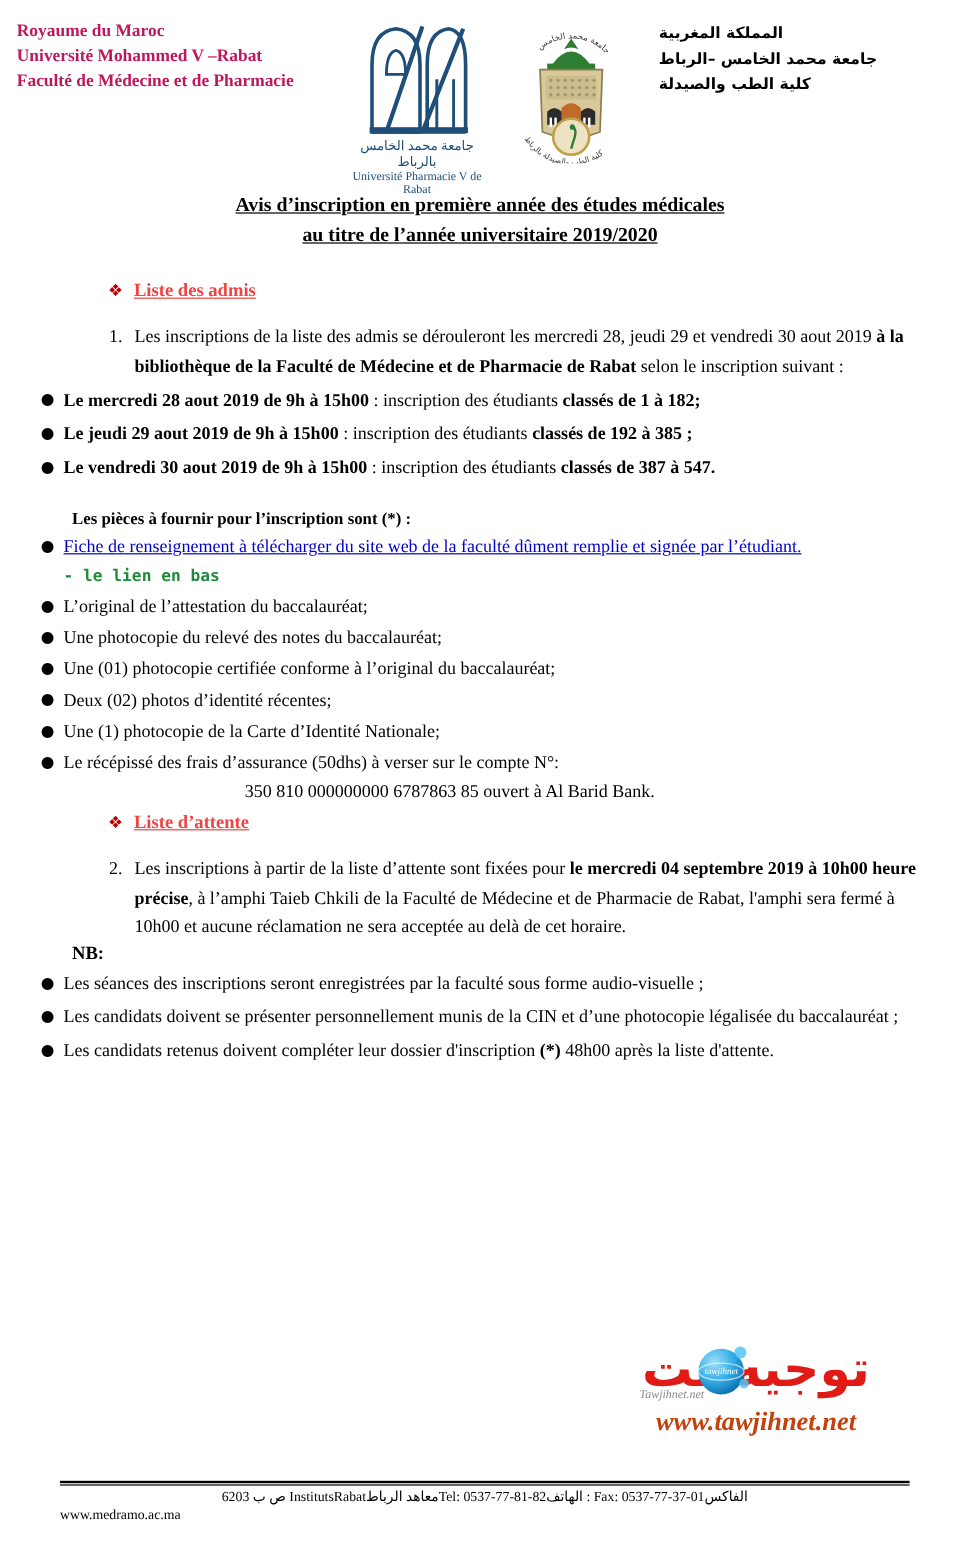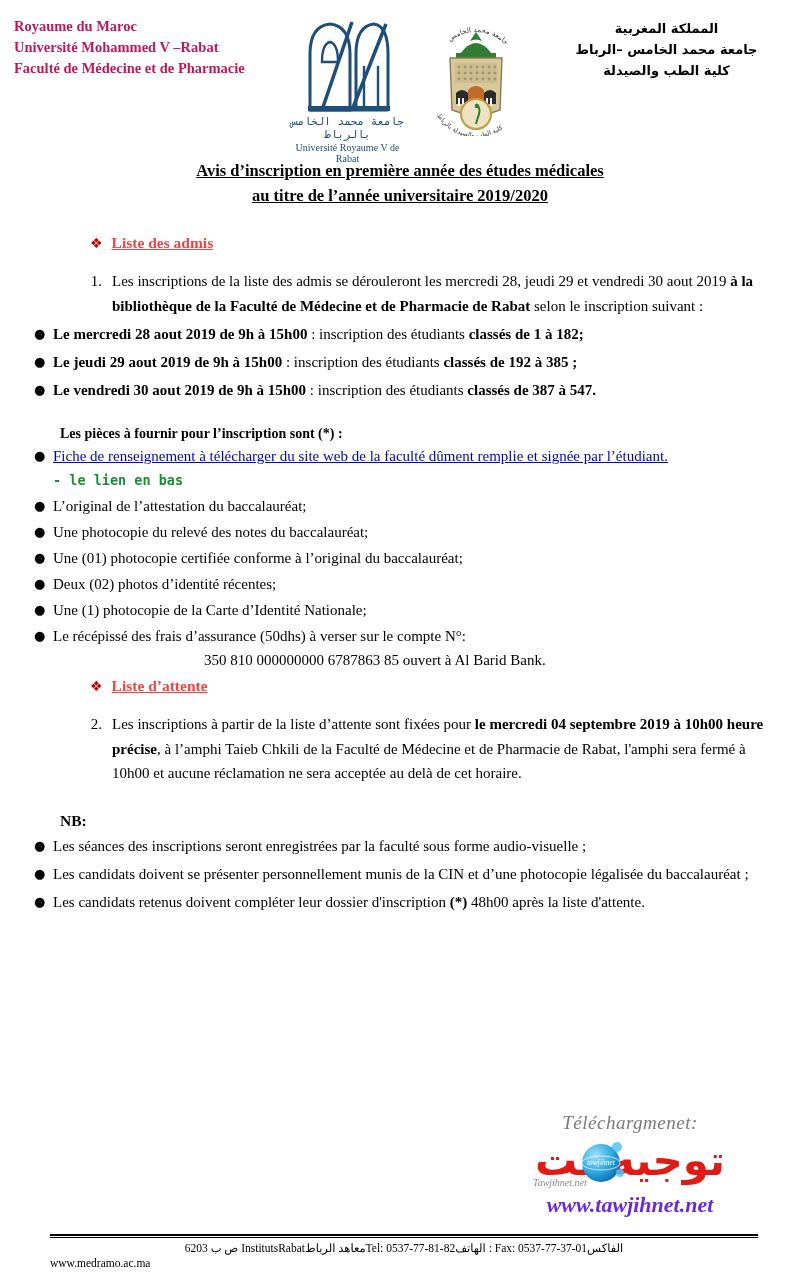--- a/index.html
+++ b/index.html
@@ -29,39 +29,39 @@
   .hdr-left .line {
     font-family: "Liberation Serif", serif;
     font-weight: bold;
     font-size: 14.5px;
     line-height: 21px;
     color: #be185d;
     white-space: nowrap;
   }
   .hdr-right {
     width: 235px;
-    text-align: center;
+    text-align: left;
     padding-top: 6px;
     direction: rtl;
   }
   .hdr-right .line {
     font-family: "DejaVu Sans", sans-serif;
     font-weight: bold;
     font-size: 13px;
     line-height: 21px;
     color: #000;
   }
 
   .logos { display: flex; align-items: flex-start; gap: 18px; padding-top: 2px; }
 
   
   .logo-um5 { width: 120px; text-align: center; }
   .logo-um5 svg { display: block; margin: 0 auto; }
   .logo-um5 .ar {
-    font-family: Liberation Mono, monospace;
+    font-family: Liberation Serif, serif;
     font-size: 11px;
     color: #1F4E79;
     letter-spacing: 1px;
     margin-top: 1px;
     direction: rtl;
   }
   .logo-um5 .fr {
     font-family: "Liberation Serif", serif;
     font-size: 10px;
     color: #1F4E79;
@@ -164,21 +164,20 @@
   }
 
   .acct {
     padding-left: 170px;
     font-size: 15px;
     line-height: 22px;
     margin-top: 1px;
   }
 
   .nb-head {
-    margin-top: 26px;
     padding-left: 26px;
     font-size: 15.5px;
     font-weight: bold;
   }
   .nb-list { margin-top: 14px; padding-left: 72px; }
   .nb-list .bullet { margin-top: 4px; }
 
   b, strong { font-weight: bold; }
 
   
@@ -228,21 +227,21 @@
     font-size: 10px;
     color: #8A8A8A;
     font-style: italic;
     margin-left: 25px;
   }
   .tawjih .url {
     font-family: "Liberation Serif", serif;
     font-style: italic;
     font-weight: bold;
     font-size: 22px;
-    color: #6d28d9;
+    color: #c2410c;
     margin-top: 2px;
   }
 
   
   .footer {
     position: absolute;
     left: 50px;
     right: 42px;
     bottom: 14px;
   }
@@ -292,21 +291,21 @@
           <g fill="none" stroke="#1F4E79" stroke-width="2.4">
             <path d="M22 48 Q22 30 30 28 Q38 30 38 48 Z"></path>
             <path d="M64 52 L64 96"></path>
             <path d="M78 52 L78 96"></path>
           </g>
           <path d="M52 8 L22 96" stroke="#1F4E79" stroke-width="3.5" fill="none"></path>
           <path d="M86 10 L52 96" stroke="#1F4E79" stroke-width="3.5" fill="none"></path>
           <rect x="8" y="92" width="82" height="5" fill="#1F4E79"></rect>
         </svg>
         <div class="ar">جامعة محمد الخامس بالرباط</div>
-        <div class="fr">Université Royaume V de Rabat</div>
+        <div class="fr">Université Pharmacie V de Rabat</div>
       </div>
 
       <div class="logo-seal">
         <svg width="100" height="122" viewBox="0 0 100 122">
 
           <path id="arcTop" d="M18 34 A40 40 0 0 1 82 34" fill="none"></path>
           <text font-family="DejaVu Sans, sans-serif" font-size="7" fill="#3b3b3b">
             <textPath href="#arcTop" startOffset="12%">جامعة محمد الخامس</textPath>
           </text>
 
@@ -464,21 +463,20 @@
         <span class="btxt">Les candidats doivent se présenter personnellement munis de la CIN et d’une  photocopie légalisée du baccalauréat ;</span>
       </li>
       <li class="bullet">
         <span class="dot">●</span>
         <span class="btxt"><span>Les candidats retenus doivent compléter leur dossier d'inscription </span><b>(*)</b><span> 48h00 après la liste d'attente.</span></span>
       </li>
     </ul>
   </div>
 
   <div class="tawjih">
-    <div class="telech">Téléchargmenet:</div>
     <div class="logo-row">
       <span class="ar-logo">توجيه نت</span>
       <svg class="globe" viewBox="0 0 50 50">
         <defs>
           <radialGradient id="gg" cx="35%" cy="30%" r="75%">
             <stop offset="0%" stop-color="#9FE0FA"></stop>
             <stop offset="55%" stop-color="#35AEE6"></stop>
             <stop offset="100%" stop-color="#0B6FB0"></stop>
           </radialGradient>
         </defs>

